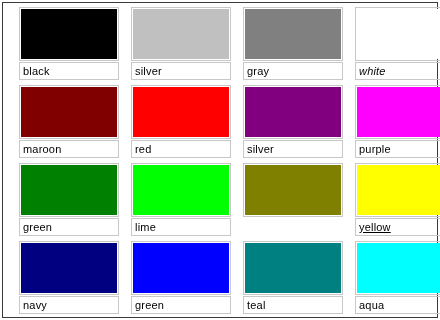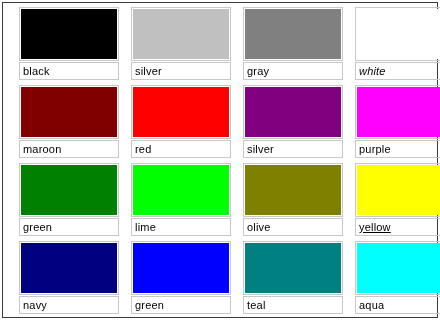--- a/index.html
+++ b/index.html
@@ -140,21 +140,20 @@
     <div class="color-cell">
       <div class="swatch-cell" style="border-color: rgb(200, 200, 200);">
         <div class="swatch-fill" style="background-color: rgb(0, 255, 0);"></div>
       </div>
       <div class="label-cell" style="border-color: rgb(200, 200, 200);">lime</div>
     </div>
     <div class="color-cell">
       <div class="swatch-cell" style="border-color: rgb(200, 200, 200);">
         <div class="swatch-fill" style="background-color: rgb(128, 128, 0);"></div>
       </div>
-      <div class="label-cell" style="border-color: rgb(200, 200, 200);">olive</div>
     </div>
     <div class="color-cell">
       <div class="swatch-cell" style="border-color: rgb(200, 200, 200);">
         <div class="swatch-fill" style="background-color: rgb(255, 255, 0);"></div>
       </div>
       <div class="label-cell" style="border-color: rgb(200, 200, 200); text-decoration: underline;">yellow</div>
     </div>
   </div>
 
   <div class="color-row">

